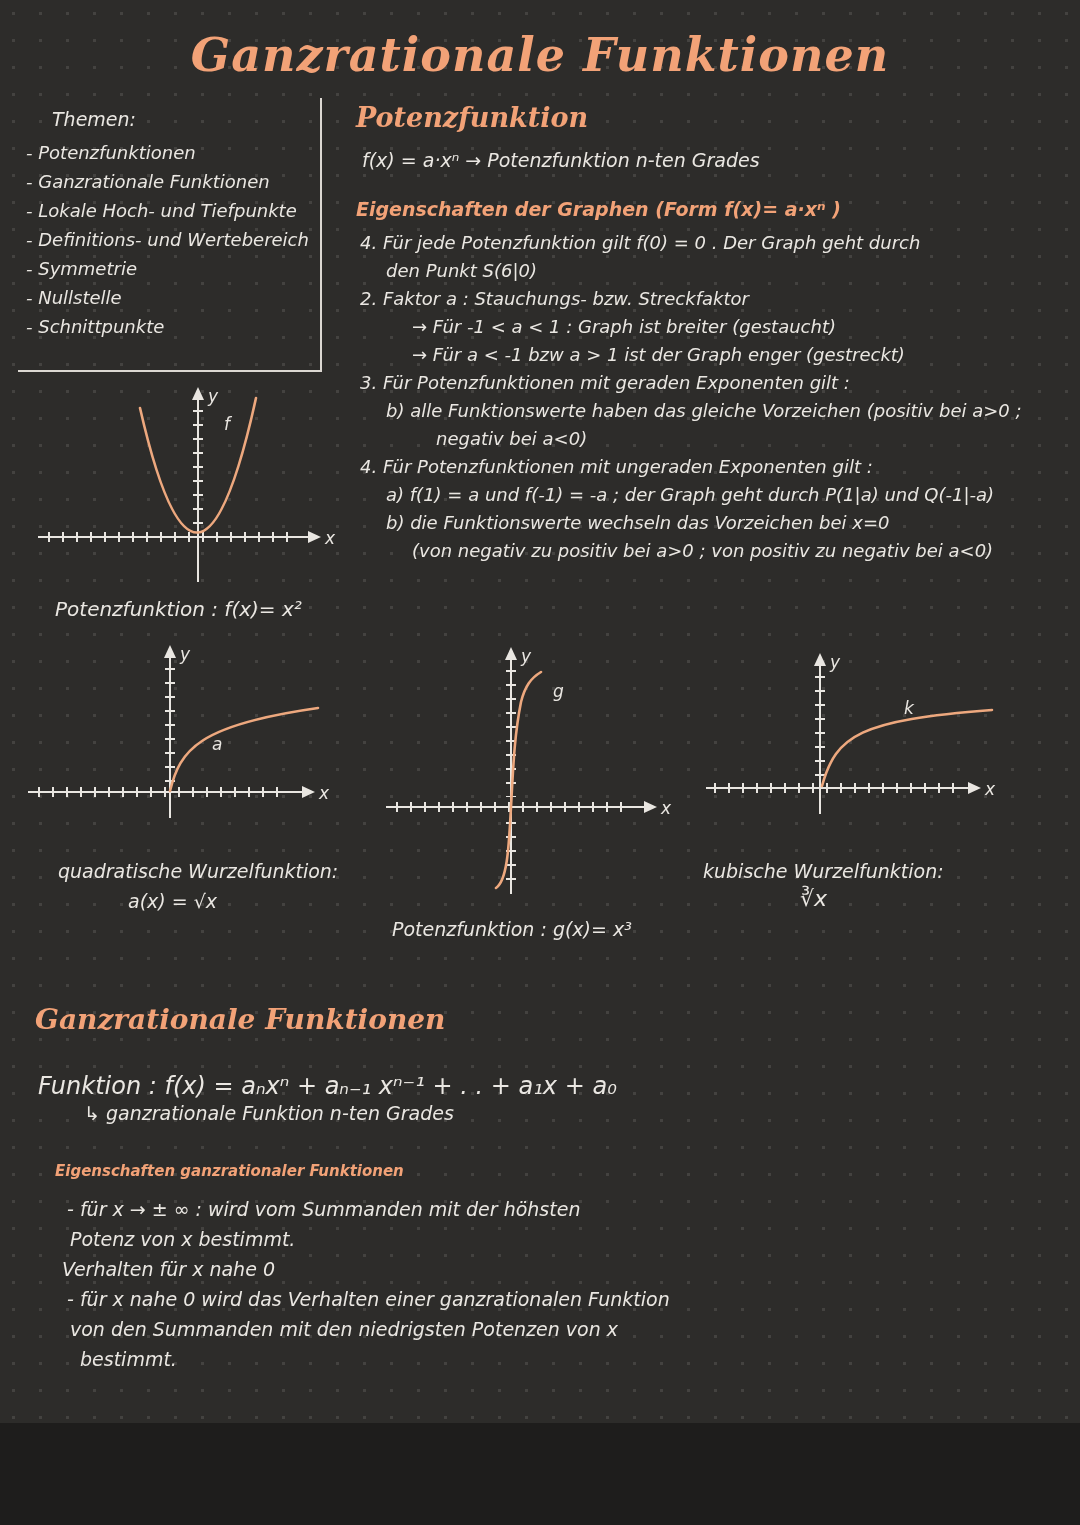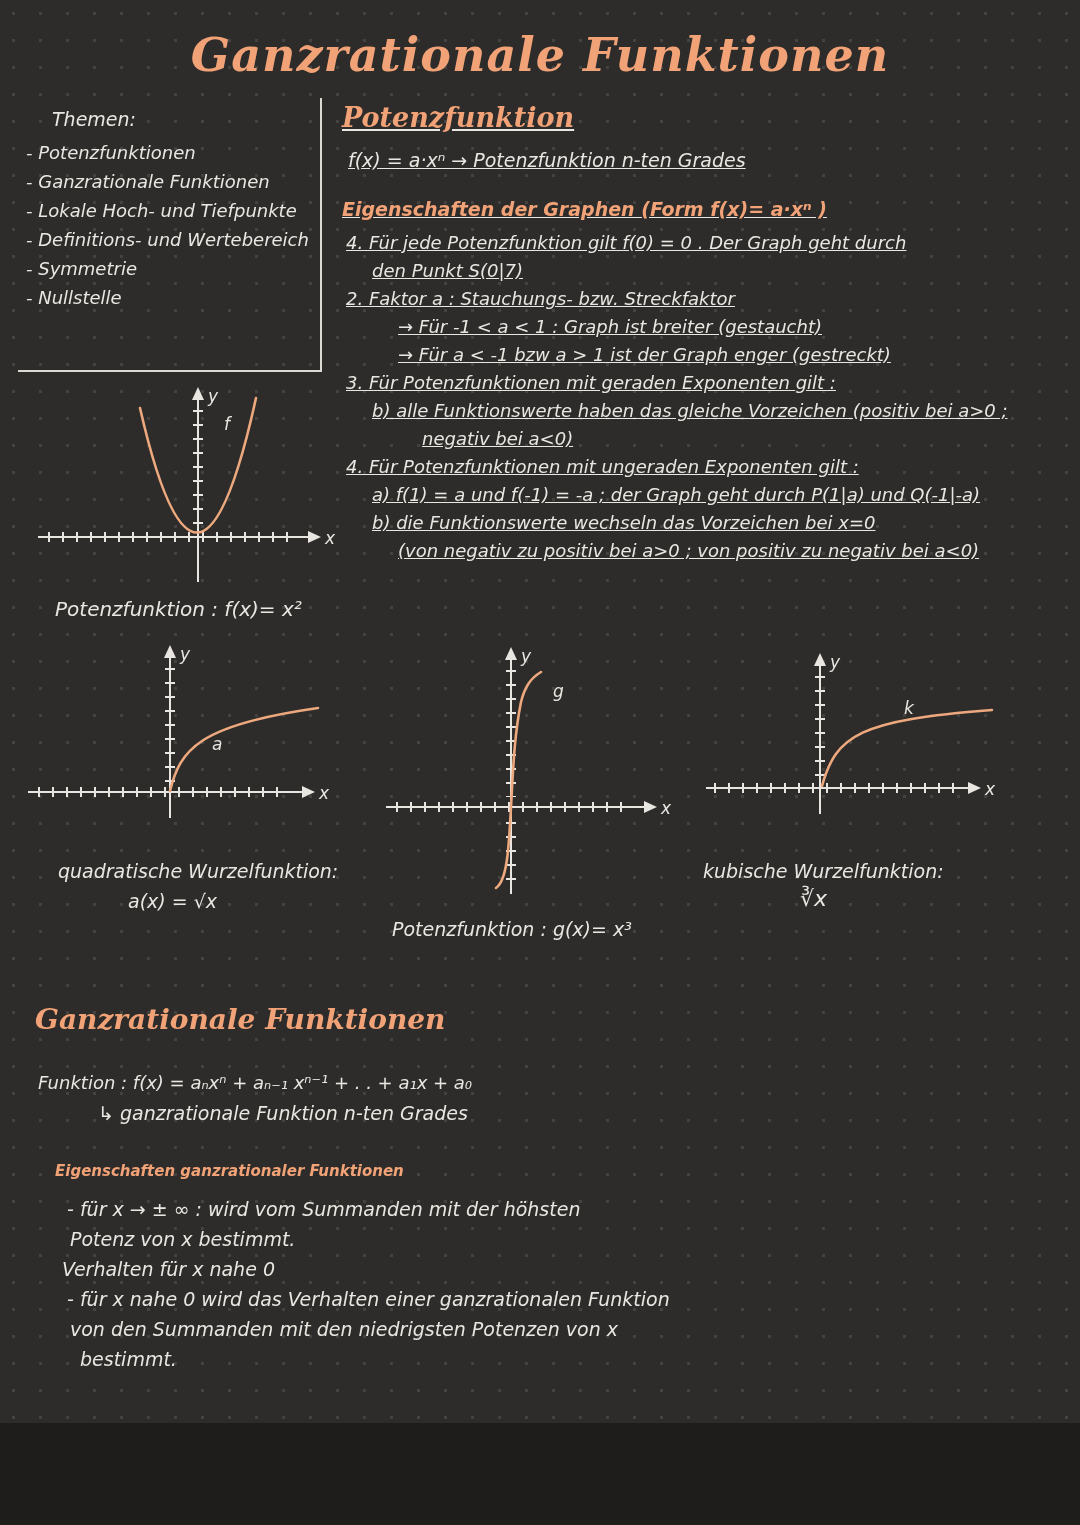--- a/index.html
+++ b/index.html
@@ -18,21 +18,21 @@
     font-size:46px; color:#f2a277; letter-spacing:1px;
   }
   .themen-box {
     position:absolute; left:18px; top:98px; width:304px; height:274px;
     border-right:2px solid #dcd8d2; border-bottom:2px solid #dcd8d2;
     box-sizing:border-box; padding:10px 0 0 8px;
   }
   .themen-heading { margin-left:26px; font-size:19px; margin-bottom:8px; }
   .themen-item { font-size:18px; line-height:29px; }
 
-  .potenz-col { position:absolute; left:342px; top:102px; width:718px;text-decoration:underline; }
+  .potenz-col { position:absolute; left:356px; top:102px; width:718px; }
   .script-h {
     font-family:"DejaVu Serif", serif; font-weight:bold;
     font-size:27px; color:#f2a277;
   }
   .formula { margin-top:16px; font-size:19px; padding-left:6px; }
   .orange-h2 { color:#f2a277; font-weight:bold; font-size:19px; margin-top:27px; margin-bottom:9px; }
   .nline { font-size:18px; line-height:28px; }
   .i0 { margin-left:4px; }
   .i1 { margin-left:30px; }
   .i2 { margin-left:56px; }
@@ -51,22 +51,22 @@
   .cap-sqrt2    { left:128px; top:890px; }
   .cap-cubic    { left:392px; top:918px; }
   .cap-cbrt1    { left:703px; top:860px; }
   .cap-cbrt2    { left:800px; top:886px; font-size:22px; }
 
   .gz-heading {
     position:absolute; left:35px; top:1003px;
     font-family:"DejaVu Serif", serif; font-weight:bold;
     font-size:28px; color:#f2a277;
   }
-  .gz-funktion     { position:absolute; left:38px;  top:1072px; font-size:18px; }
-  .gz-funktion-sub { position:absolute; left:98px;  top:1102px; font-size:19px; }
+  .gz-funktion     { position:absolute; left:38px;  top:1072px; font-size:24px; }
+  .gz-funktion-sub { position:absolute; left:84px;  top:1102px; font-size:19px; }
   .gz-eig-heading  { position:absolute; left:55px;  top:1162px; font-size:15px; color:#f2a277; font-weight:bold; }
   .gz-lines { position:absolute; left:52px; top:1194px; font-size:19px; line-height:30px; }
   .gz0 { margin-left:15px; }
   .gz1 { margin-left:18px; }
   .gz2 { margin-left:10px; }
   .gz3 { margin-left:28px; }
 </style>
 </head>
 <body>
 
@@ -75,28 +75,29 @@
   <div class="title">Ganzrationale Funktionen</div>
 
   <div class="themen-box">
     <div class="themen-heading">Themen:</div>
     <div class="themen-item">- Potenzfunktionen</div>
     <div class="themen-item">- Ganzrationale Funktionen</div>
     <div class="themen-item">- Lokale Hoch- und Tiefpunkte</div>
     <div class="themen-item">- Definitions- und Wertebereich</div>
     <div class="themen-item">- Symmetrie</div>
     <div class="themen-item">- Nullstelle</div>
+    <div class="themen-item">- Schnittpunkte</div>
   </div>
 
   <div class="potenz-col">
     <div class="script-h">Potenzfunktion</div>
     <div class="formula">f(x) = a·xⁿ   →  Potenzfunktion n-ten Grades</div>
     <div class="orange-h2">Eigenschaften der Graphen (Form f(x)= a·xⁿ )</div>
     <div class="nline i0">4. Für jede Potenzfunktion gilt f(0) = 0 . Der Graph geht durch</div>
-    <div class="nline i1">den Punkt S(0|7)</div>
+    <div class="nline i1">den Punkt S(6|0)</div>
     <div class="nline i0">2. Faktor a : Stauchungs- bzw. Streckfaktor</div>
     <div class="nline i2">→  Für  -1 &lt; a &lt; 1 :  Graph ist breiter (gestaucht)</div>
     <div class="nline i2">→  Für  a &lt; -1  bzw  a &gt; 1  ist der Graph enger  (gestreckt)</div>
     <div class="nline i0">3. Für Potenzfunktionen mit geraden Exponenten gilt :</div>
     <div class="nline i1">b) alle Funktionswerte haben das gleiche Vorzeichen (positiv bei a&gt;0 ;</div>
     <div class="nline i3">negativ bei a&lt;0)</div>
     <div class="nline i0">4. Für Potenzfunktionen mit ungeraden Exponenten gilt :</div>
     <div class="nline i1">a) f(1) = a und f(-1) = -a ; der Graph geht durch P(1|a) und Q(-1|-a)</div>
     <div class="nline i1">b) die Funktionswerte wechseln das Vorzeichen bei x=0</div>
     <div class="nline i2">(von negativ zu positiv bei a&gt;0 ; von positiv zu negativ bei a&lt;0)</div>

